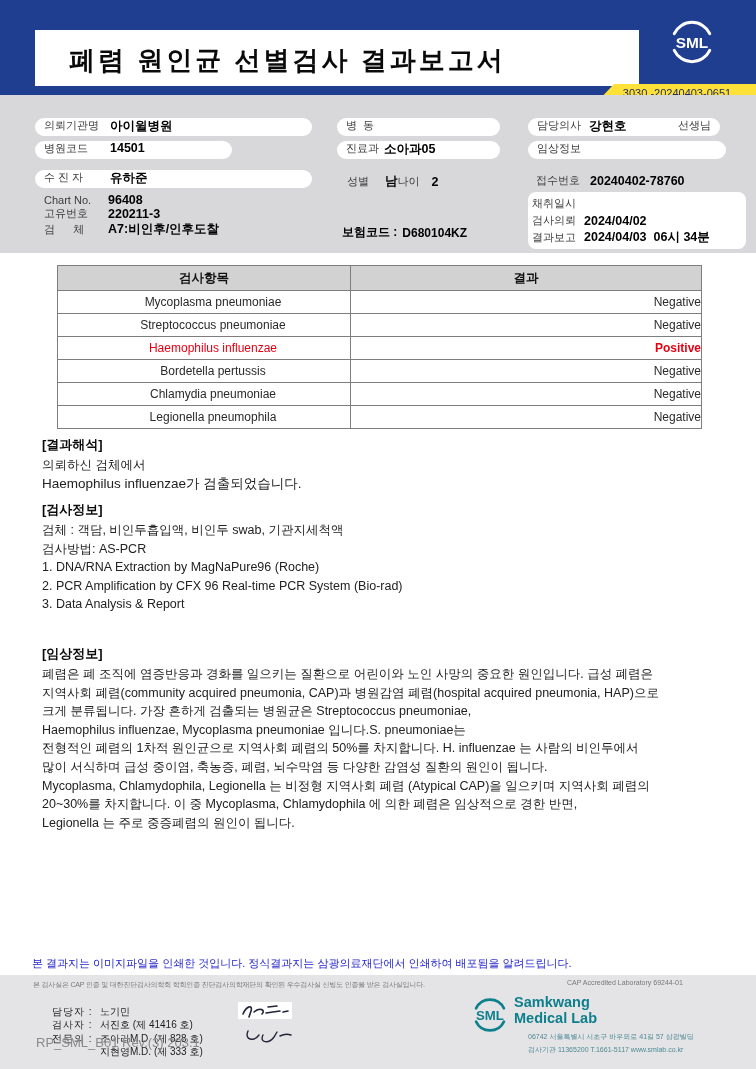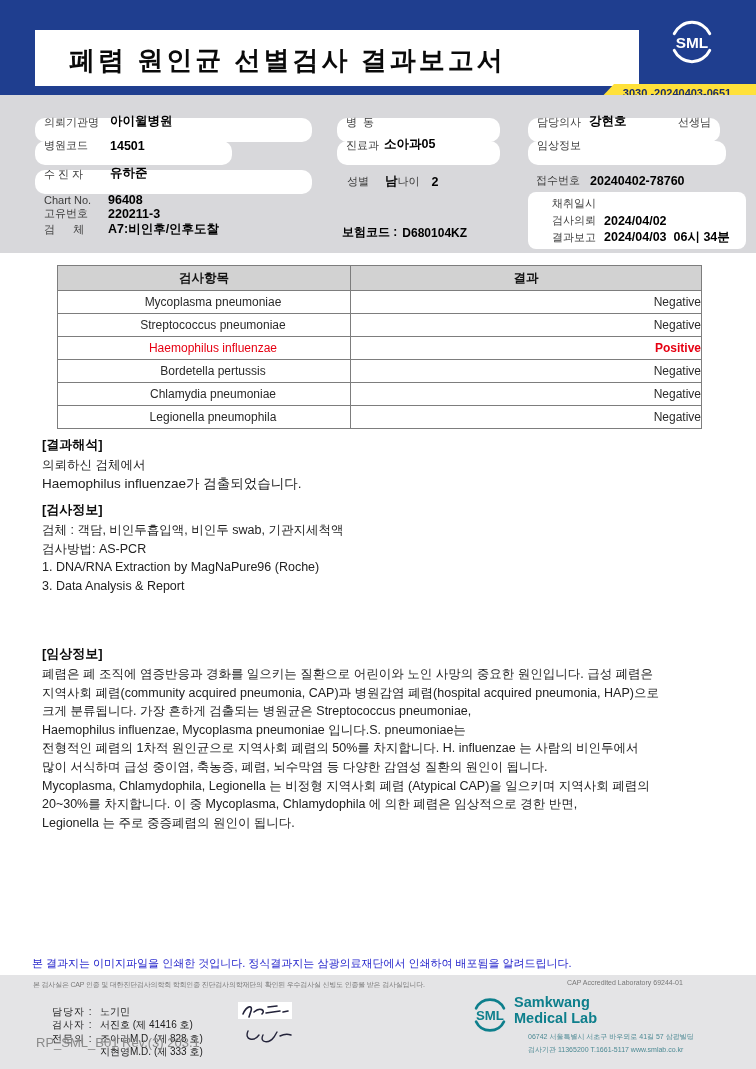--- a/index.html
+++ b/index.html
@@ -8,32 +8,32 @@
         font-family:"Liberation Sans","DejaVu Sans",sans-serif;color:#111}
 
   
   #top-band{position:absolute;left:0;top:0;width:756px;height:95px;background:#1f3e8f}
   #title-box{position:absolute;left:35px;top:30px;width:604px;height:56px;background:#fff}
   #report-title{position:absolute;left:34px;top:13px;font-size:26px;font-weight:bold;letter-spacing:3px;color:#0a0a0a}
   #header-logo{position:absolute;left:664px;top:14px;color:#fff}
   #ribbon1{position:absolute;left:598px;top:84px;width:158px;height:17px;background:#ffe13a;
            clip-path:polygon(16px 0,100% 0,100% 100%,0 100%);
            display:flex;align-items:center;justify-content:center;
-           font-size:11px;font-weight:bold;color:#1a2d6b}
+           font-size:11px;font-weight:normal;color:#1a2d6b}
   #ribbon2{position:absolute;left:612px;top:101px;width:116px;height:14px;background:#edbe1e;
            clip-path:polygon(0 0,100% 0,calc(100% - 10px) 100%,0 100%);
            display:flex;align-items:center;font-size:11px;font-weight:bold;color:#1a2d6b;padding-left:7px}
 
   
   #info-band{position:absolute;left:0;top:95px;width:756px;height:158px;background:#d8d8db}
-  .pill{position:absolute;background:#fff;border-radius:10px;height:18px;display:flex;align-items:flex-end;padding:12px 9px;white-space:pre}
+  .pill{position:absolute;background:#fff;border-radius:10px;height:18px;display:flex;align-items:flex-start;padding:0 9px;white-space:pre}
   .lbl{font-size:11px;color:#3c3c3c;white-space:pre}
   .val{font-size:12.5px;font-weight:bold;color:#000;white-space:pre}
   .inforow{position:absolute;display:flex;align-items:center;white-space:pre}
-  #collect-box{position:absolute;left:528px;top:97px;width:218px;height:57px;background:#fff;border-radius:8px;padding:3px 0 0 24px}
+  #collect-box{position:absolute;left:528px;top:97px;width:218px;height:57px;background:#fff;border-radius:8px;padding:3px 0 0 4px}
   #collect-box .boxrow{display:flex;align-items:center;height:17px}
 
   
   #result-table{position:absolute;left:57px;top:265px;width:645px;border-collapse:collapse;table-layout:fixed}
   #result-table th,#result-table td{border:1px solid #7d7d7d}
   #result-table th{background:#d2d2d2;height:25px;font-size:12.5px;font-weight:bold;color:#111;text-align:center}
   #result-table td{height:23px;font-size:12px;color:#2a2a2a}
   #result-table td.cell-item{padding-left:18px;text-align:center}
   #result-table td.cell-result{text-align:right}
   #result-table tr.positive td{color:#e60012}
@@ -198,20 +198,21 @@
     <div class="btitle">[결과해석]</div>
     <div class="bline">의뢰하신 검체에서</div>
     <div class="bline" style="font-size:13.5px">Haemophilus influenzae가 검출되었습니다.</div>
   </div>
 
   <div class="block" style="top:501px">
     <div class="btitle">[검사정보]</div>
     <div class="bline">검체 : 객담, 비인두흡입액, 비인두 swab, 기관지세척액</div>
     <div class="bline">검사방법: AS-PCR</div>
     <div class="bline">1. DNA/RNA Extraction by MagNaPure96 (Roche)</div>
+    <div class="bline">2. PCR Amplification by CFX 96 Real-time PCR System (Bio-rad)</div>
     <div class="bline">3. Data Analysis &amp; Report</div>
   </div>
 
   <div class="block" style="top:645px">
     <div class="btitle">[임상정보]</div>
     <div class="bline">폐렴은 폐 조직에 염증반응과 경화를 일으키는 질환으로 어린이와 노인 사망의 중요한 원인입니다. 급성 폐렴은</div>
     <div class="bline">지역사회 폐렴(community acquired pneumonia, CAP)과 병원감염 폐렴(hospital acquired pneumonia, HAP)으로</div>
     <div class="bline">크게 분류됩니다. 가장 흔하게 검출되는 병원균은 Streptococcus pneumoniae,</div>
     <div class="bline">Haemophilus influenzae, Mycoplasma pneumoniae 입니다.S. pneumoniae는</div>
     <div class="bline">전형적인 폐렴의 1차적 원인균으로 지역사회 폐렴의 50%를 차지합니다. H. influenzae 는 사람의 비인두에서</div>

